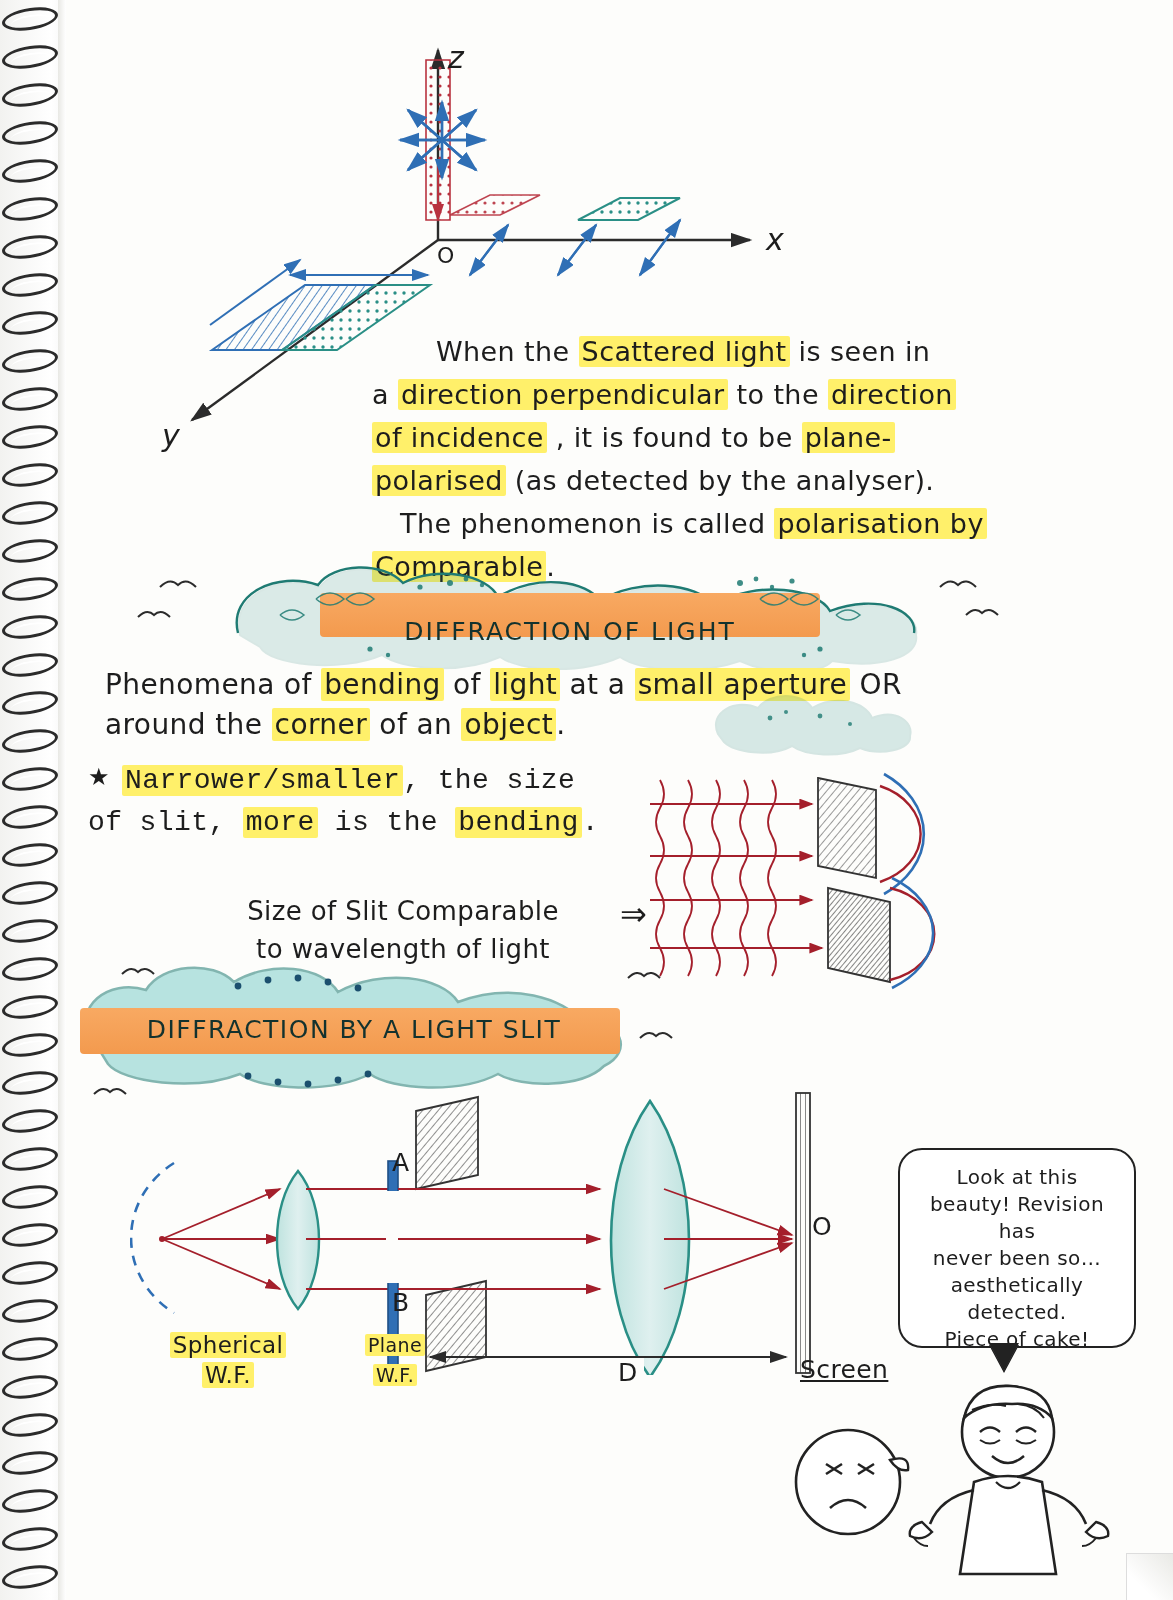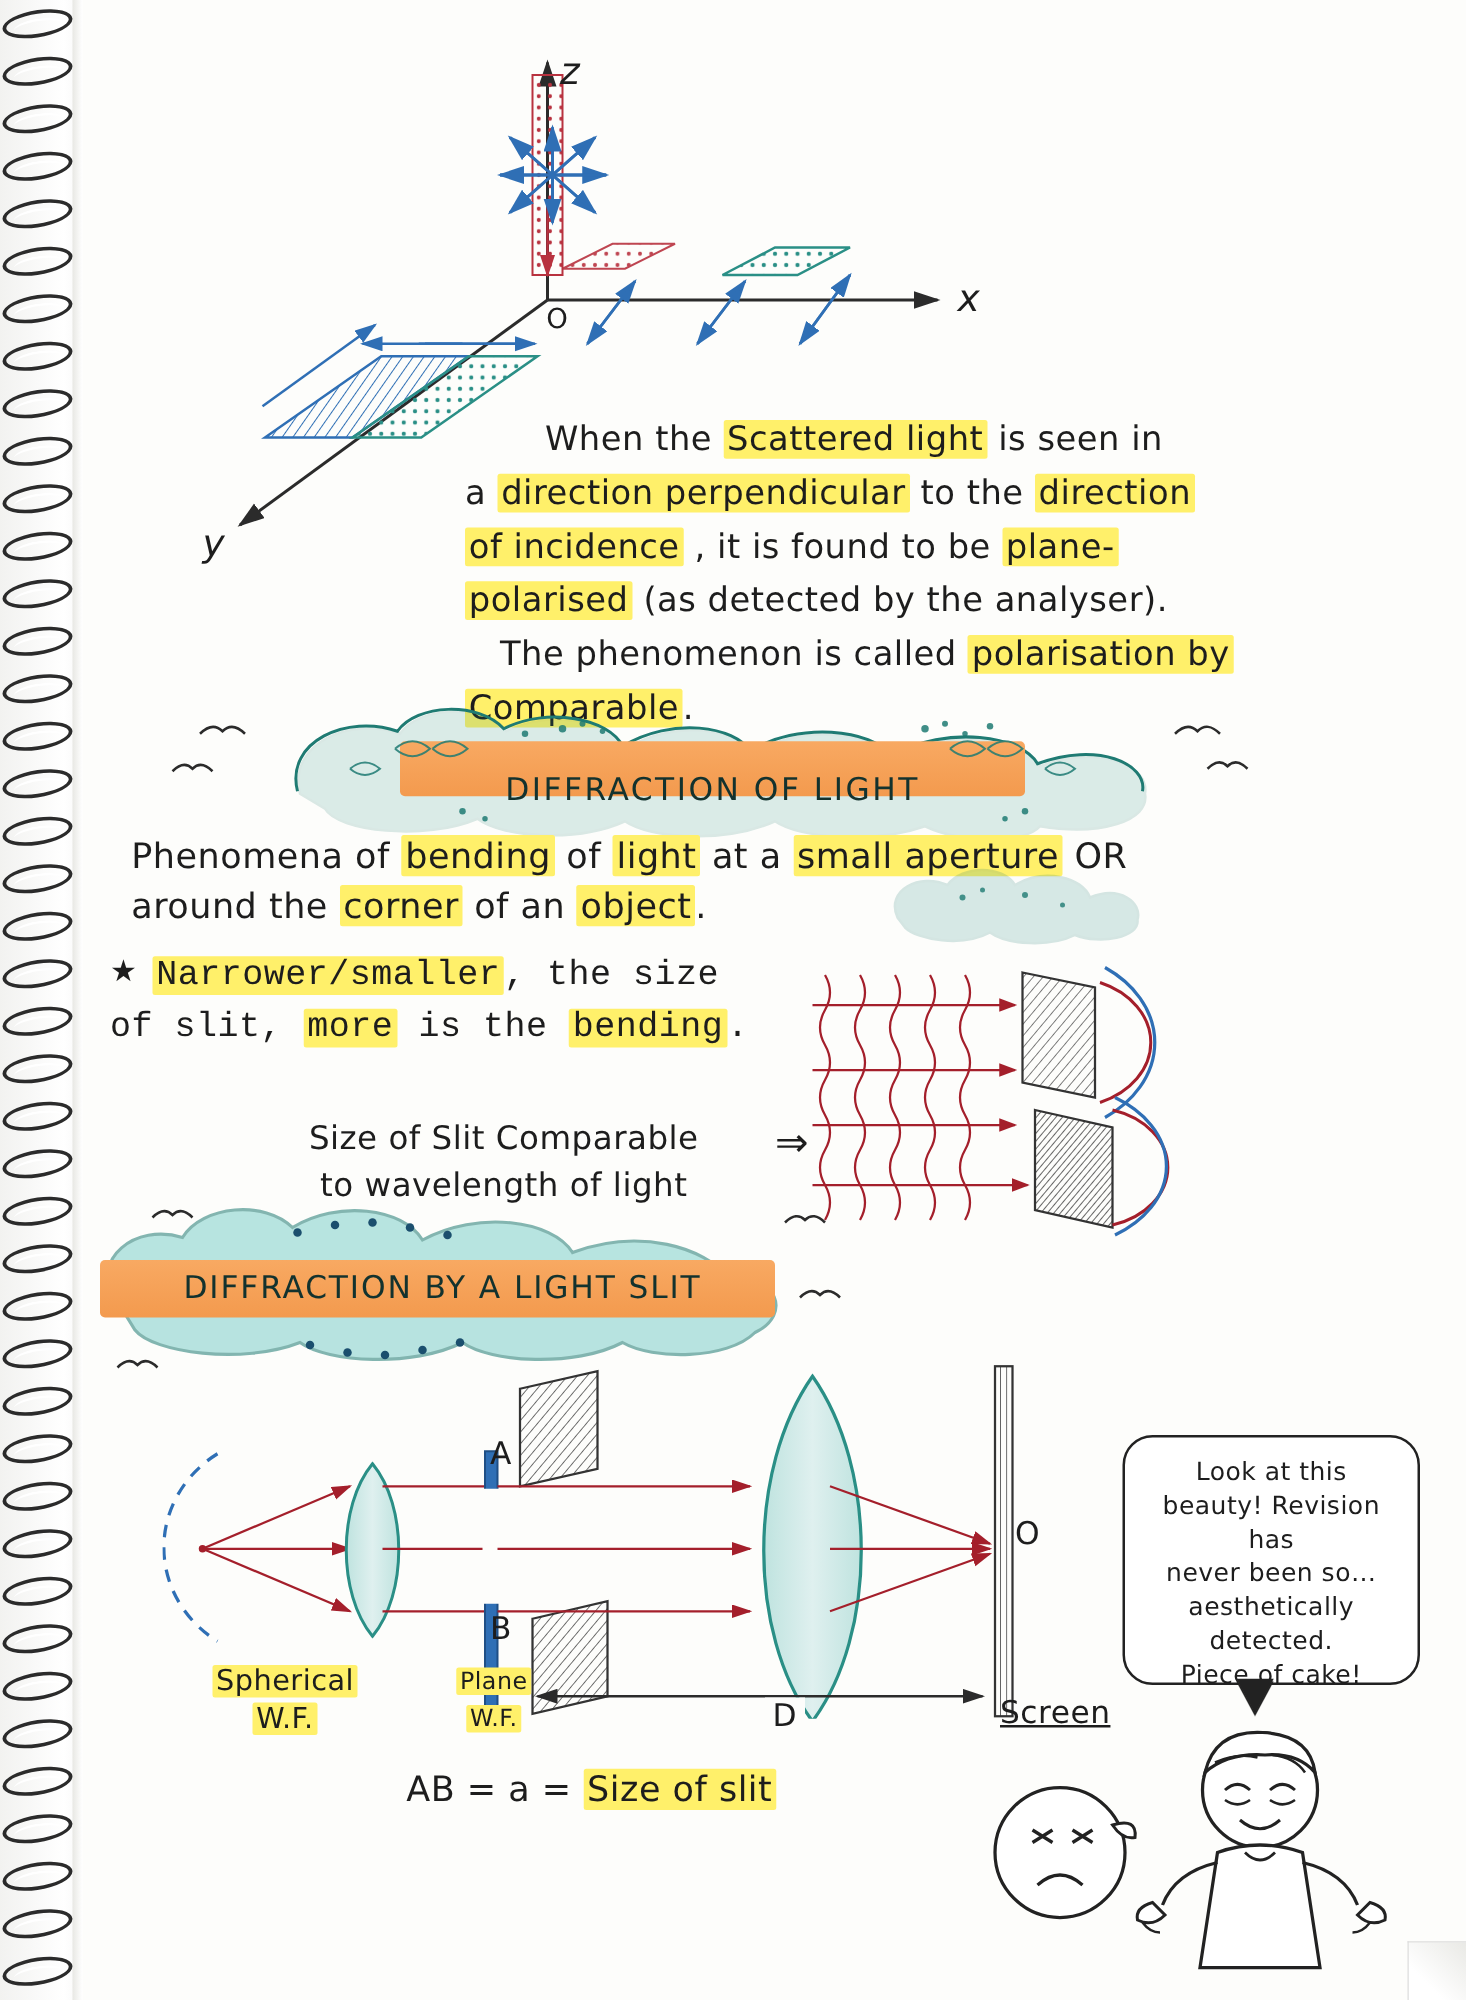--- a/index.html
+++ b/index.html
@@ -549,23 +549,20 @@
 
   <div class="abs hw" id="lbl-spherical">
     <span class="hl-y">Spherical</span><br>
     <span class="hl-y">W.F.</span>
   </div>
   <div class="abs hw" id="lbl-plane">
     <span class="hl-y">Plane</span><br>
     <span class="hl-y">W.F.</span>
   </div>
 
-  <div class="abs hw" id="eqn">
-    <span>AB = a = </span><span class="hl-y">Size of slit</span>
-  </div>
 
   <div class="abs hw" id="bubble">
     <span>Look at this</span><br>
     <span>beauty! Revision has</span><br>
     <span>never been so…</span><br>
     <span>aesthetically detected.</span><br>
     <span>Piece of cake!</span>
   </div>
   <div class="abs" id="bubble-tail"></div>
 

